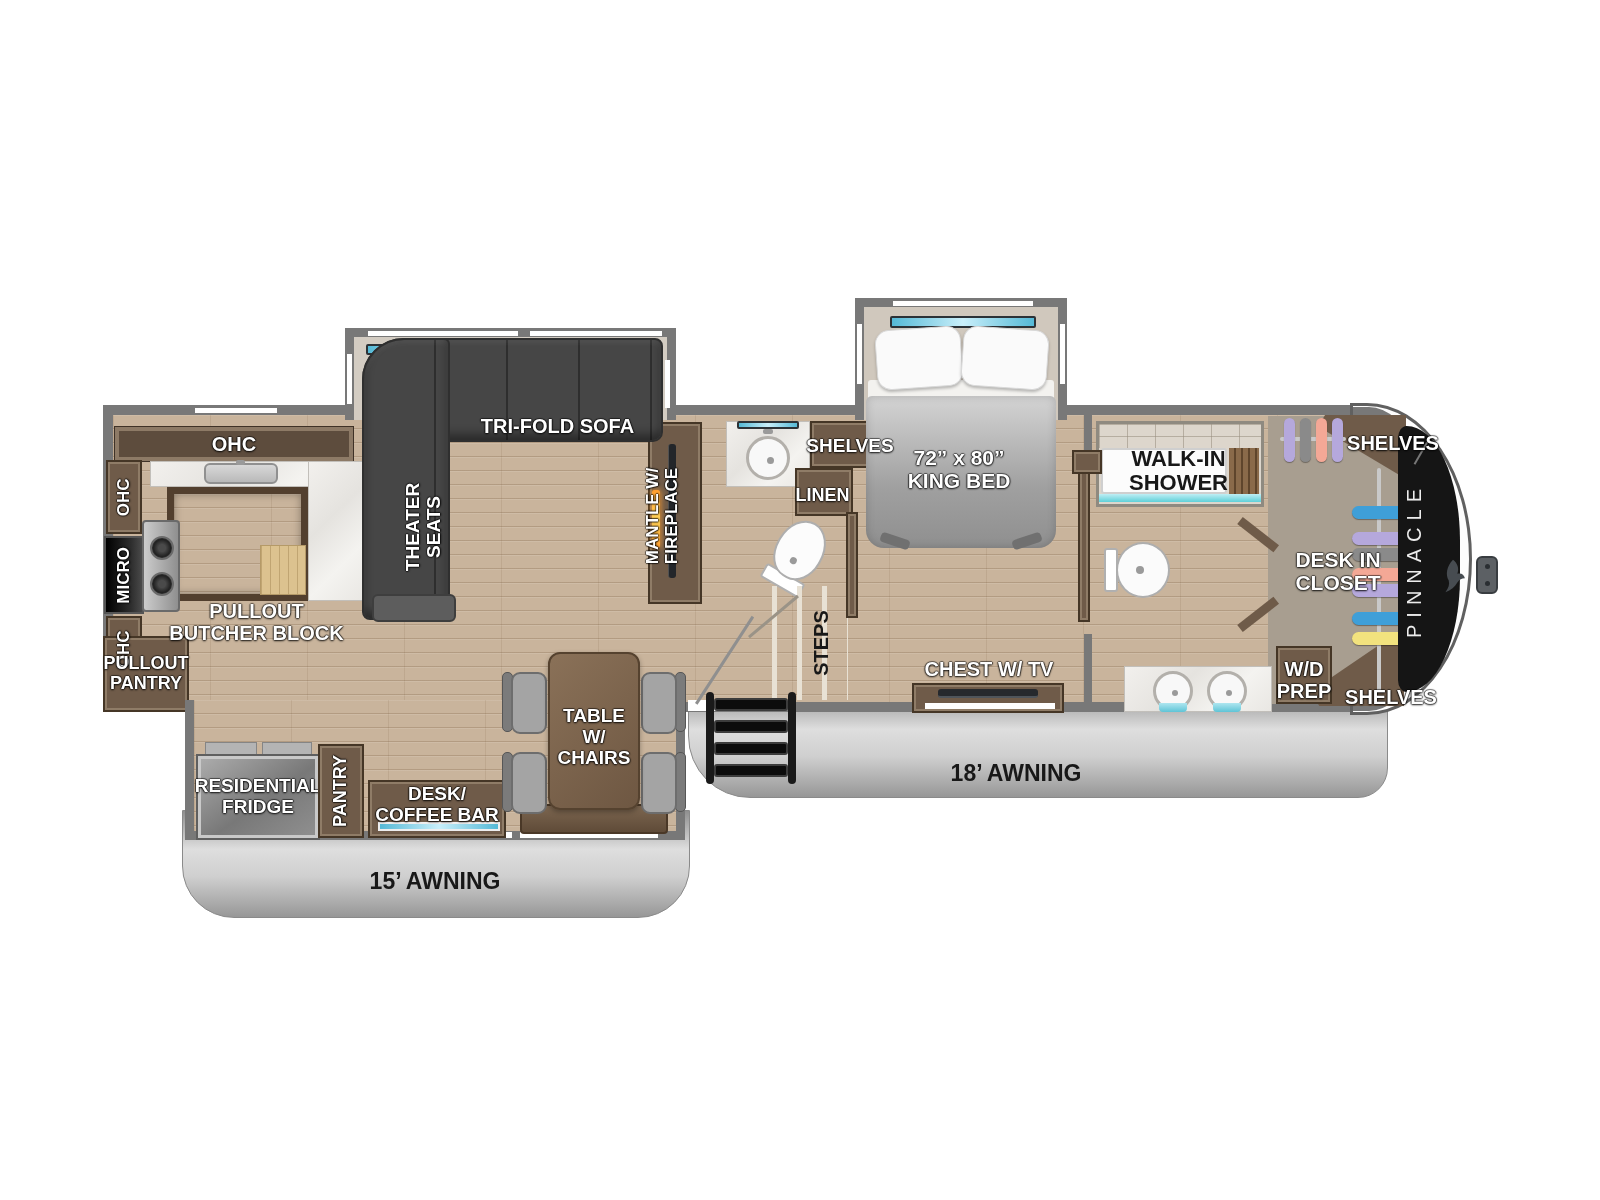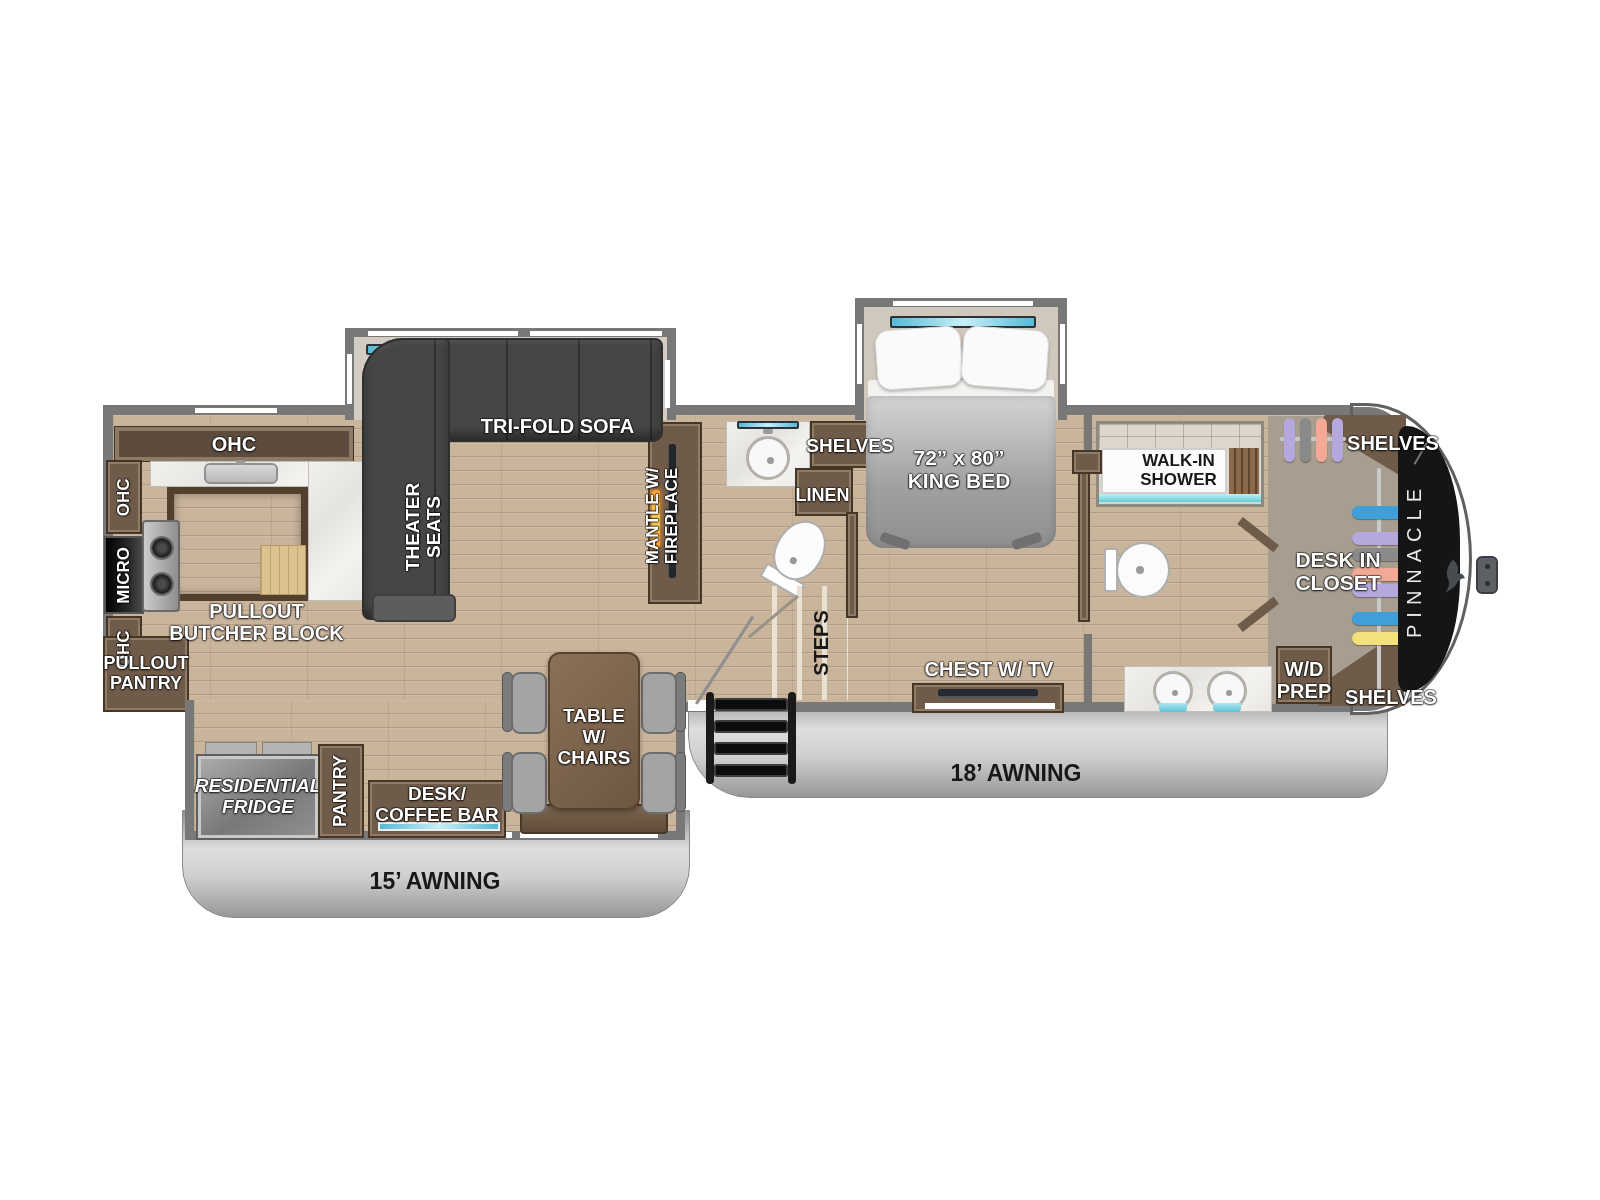--- a/index.html
+++ b/index.html
@@ -178,21 +178,21 @@
   </div>
   <div class="lbl" style="left:908px;top:658px;width:162px;font-size:20px;">CHEST W/ TV</div>
 
   <div class="abs wall" style="left:1084px;top:413px;width:8px;height:58px;"></div>
   <div class="abs cab" style="left:1078px;top:468px;width:12px;height:154px;"></div>
   <div class="abs wall" style="left:1084px;top:634px;width:8px;height:70px;"></div>
 
   <div class="abs" style="left:1096px;top:421px;width:168px;height:86px;border:3px solid #8f8a80;background:#ddd6cc;">
     <div class="abs" style="left:0;top:0;width:162px;height:24px;background-image:repeating-linear-gradient(90deg,rgba(150,140,125,.55) 0 1px,transparent 1px 28px),repeating-linear-gradient(180deg,rgba(150,140,125,.55) 0 1px,transparent 1px 12px);"></div>
     <div class="abs flexc" style="left:2px;top:24px;width:126px;height:46px;background:#fcfcfc;border:2px solid #cfcfcf;border-radius:3px;">
-      <span class="lbl in dk" style="font-size:17px;margin-left:29px;">WALK-IN
+      <span class="lbl in dk" style="font-size:22px;margin-left:29px;">WALK-IN
 SHOWER</span>
     </div>
     <div class="abs" style="left:130px;top:24px;width:30px;height:46px;background:repeating-linear-gradient(90deg,#8a6a4a 0 5px,#5f452c 5px 7px);"></div>
     <div class="abs" style="left:0;top:70px;width:162px;height:8px;background:linear-gradient(180deg,#bfeef4,#5fd0d8);"></div>
   </div>
   <div class="abs" style="left:1104px;top:538px;width:70px;height:64px;">
     <div class="abs" style="left:0;top:10px;width:14px;height:44px;background:#fff;border:2px solid #b0b0b0;border-radius:3px;"></div>
     <div class="abs" style="left:12px;top:4px;width:54px;height:56px;background:#fbfbfb;border:2px solid #aeaeae;border-radius:50%;"></div>
     <div class="abs dot" style="left:32px;top:28px;width:8px;height:8px;"></div>
   </div>
@@ -240,21 +240,21 @@
   <div class="abs" style="left:1408px;top:452px;width:26px;height:2px;background:#777;transform:rotate(-60deg);z-index:51;"></div>
   <div class="abs pin v" style="left:1294px;top:550px;width:240px;height:20px;z-index:52;">PINNACLE</div>
   <svg class="abs" style="left:1440px;top:556px;width:26px;height:40px;z-index:52;" viewBox="0 0 24 32">
     <path d="M12 1 C16 4 18 9 16 14 C20 13 22 15 23 18 C20 18 18 19 16 22 C14 26 10 29 5 31 C8 27 9 24 8 20 C5 15 6 7 12 1 Z" fill="#474c51"></path>
   </svg>
 
   <div class="abs wood" style="left:185px;top:700px;width:500px;height:140px;border:9px solid #787878;border-top:none;"></div>
   <div class="abs" style="left:205px;top:742px;width:52px;height:14px;background:#b4b4b4;border:1px solid #858585;z-index:42;"></div>
   <div class="abs" style="left:262px;top:742px;width:50px;height:14px;background:#b4b4b4;border:1px solid #858585;z-index:42;"></div>
   <div class="abs flexc" style="left:198px;top:756px;width:120px;height:82px;background:linear-gradient(145deg,#ababab,#787878 55%,#8f8f8f);border:3px solid #c9c9c9;box-shadow:0 0 0 2px #5f5f5f;z-index:42;">
-    <span class="lbl in" style="font-size:19px;font-style:italic;">RESIDENTIAL
+    <span class="lbl in" style="font-size:19px;">RESIDENTIAL
 FRIDGE</span>
   </div>
   <div class="abs cab flexc" style="left:318px;top:744px;width:46px;height:94px;z-index:42;">
     <span class="lbl in vspan" style="font-size:18px;">PANTRY</span>
   </div>
   <div class="abs cab" style="left:368px;top:780px;width:138px;height:58px;z-index:42;"></div>
   <div class="abs" style="left:378px;top:822px;width:122px;height:9px;background:linear-gradient(90deg,#55b9d6,#c9effa 50%,#55b9d6);border:2px solid #eeeeee;z-index:43;"></div>
   <div class="lbl" style="left:370px;top:784px;width:134px;font-size:19px;">DESK/
 COFFEE BAR</div>
   <div class="abs" style="left:520px;top:804px;width:148px;height:30px;background:linear-gradient(180deg,#7c6650,#5f4b38);border:2px solid #4a3827;border-radius:4px;z-index:42;"></div>

